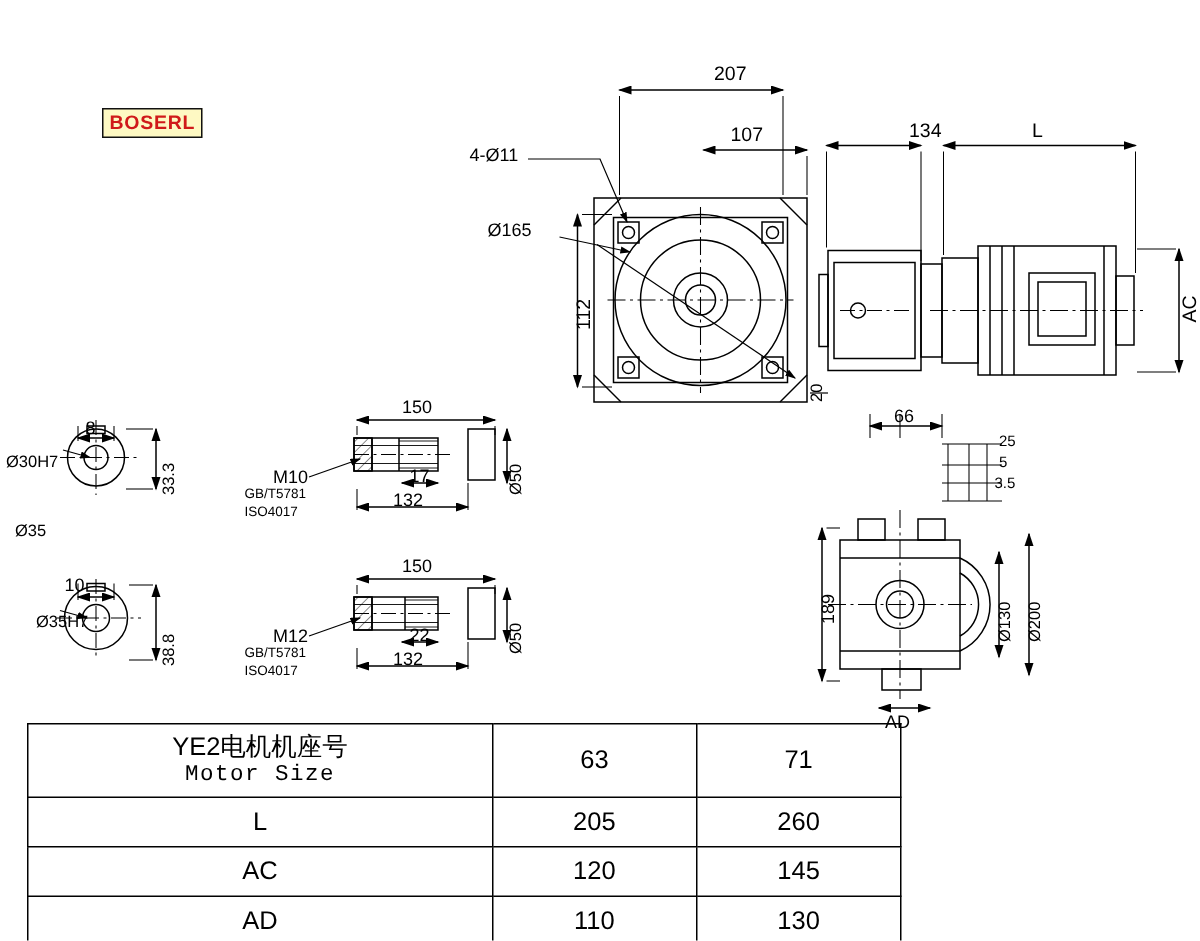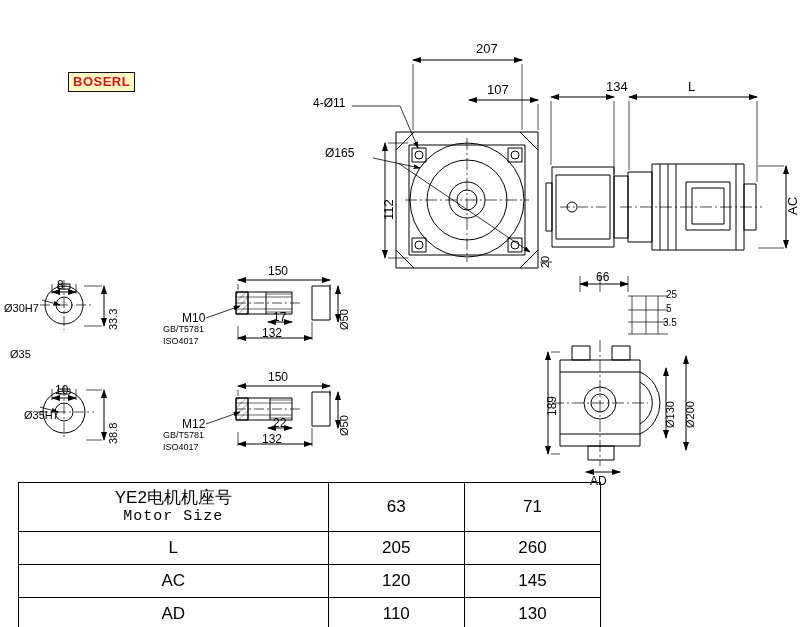--- a/index.html
+++ b/index.html
@@ -293,21 +293,21 @@
   <div class="lt rot90" style="left:664px;top:428px;font-size:11px;">Ø130</div>
   <div class="lt rot90" style="left:684px;top:428px;font-size:11px;">Ø200</div>
   <div class="lt" style="left:590px;top:474px;font-size:12px;">AD</div>
 
   <div class="lt" style="left:57px;top:278px;font-size:12px;">8</div>
   <div class="lt" style="left:4px;top:302px;font-size:11px;">
     <span>Ø30H7</span>
   </div>
   <div class="lt rot90" style="left:107px;top:330px;font-size:11px;">33.3</div>
   <div class="lt" style="left:10px;top:348px;font-size:11px;">Ø35</div>
-  <div class="lt" style="left:55px;top:383px;font-size:12px;">10</div>
+  <div class="lt" style="left:43px;top:383px;font-size:12px;">10</div>
   <div class="lt" style="left:4px;top:409px;font-size:11px;margin-left:20px;">Ø35H7</div>
   <div class="lt rot90" style="left:107px;top:444px;font-size:11px;">38.8</div>
 
   <div class="lt" style="left:268px;top:264px;font-size:12px;">150</div>
   <div class="lt" style="left:273px;top:310px;font-size:12px;">17</div>
   <div class="lt" style="left:262px;top:326px;font-size:12px;">132</div>
   <div class="lt rot90" style="left:338px;top:330px;font-size:11px;">Ø50</div>
   <div class="lt" style="left:182px;top:311px;font-size:12px;">M10</div>
   <div class="lt xs" style="left:163px;top:324px;">GB/T5781</div>
   <div class="lt xs" style="left:163px;top:336px;">ISO4017</div>

